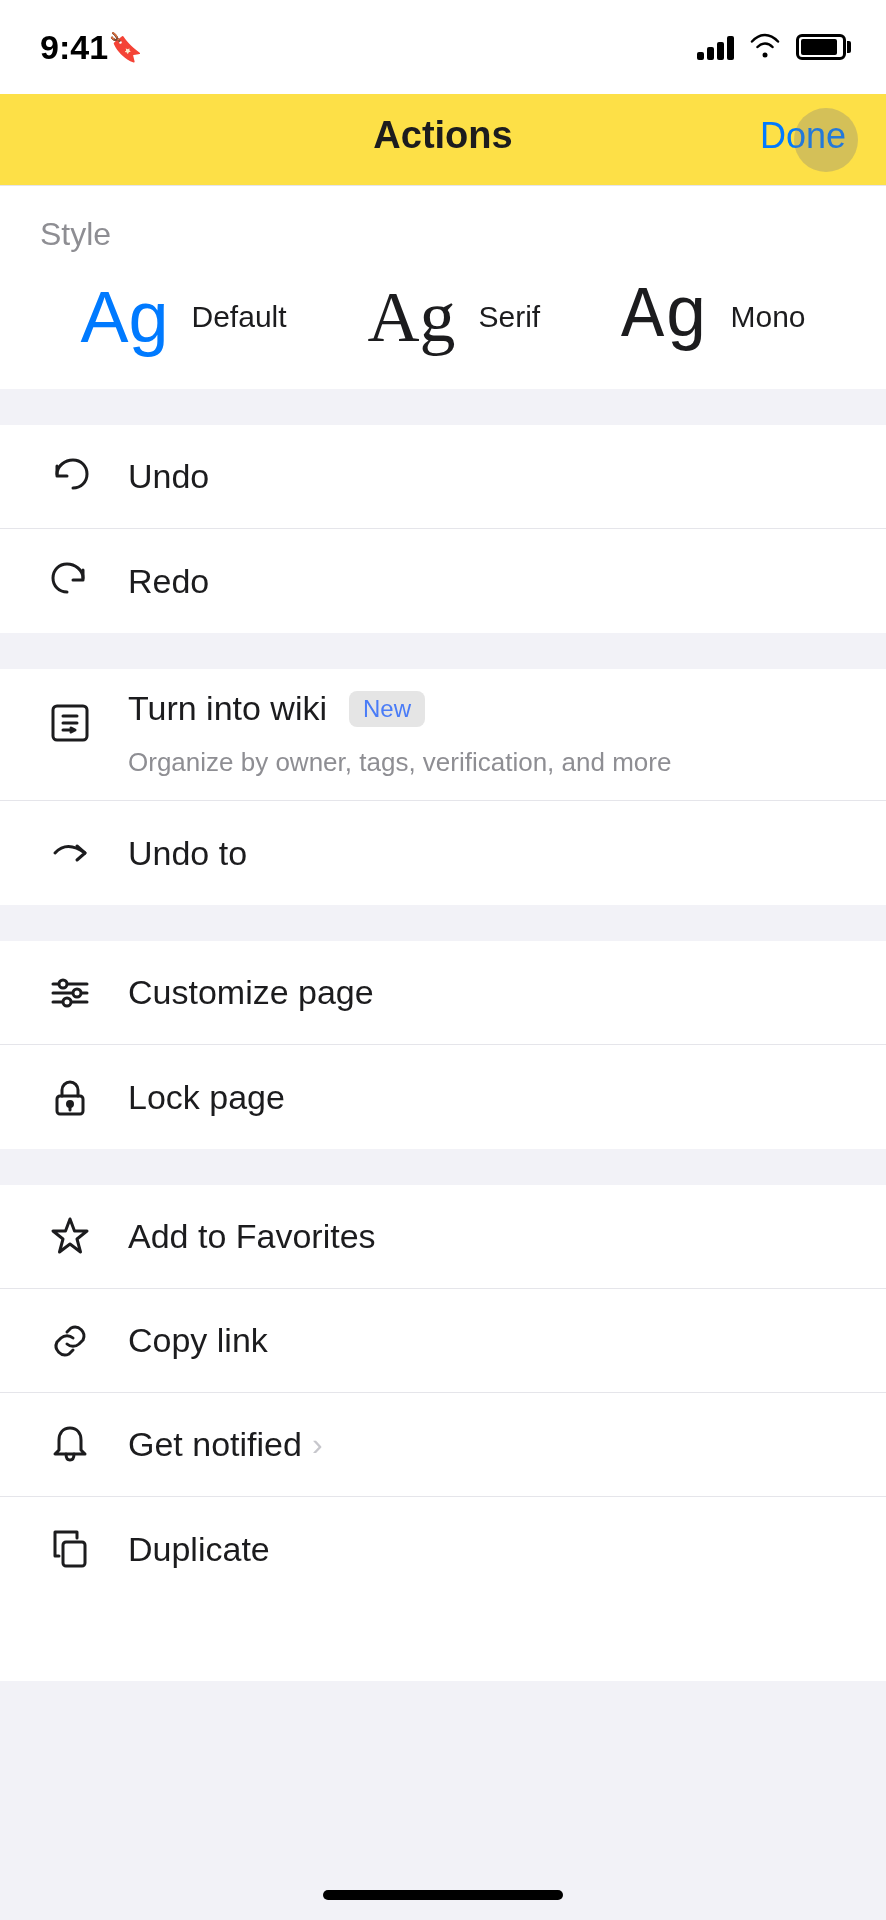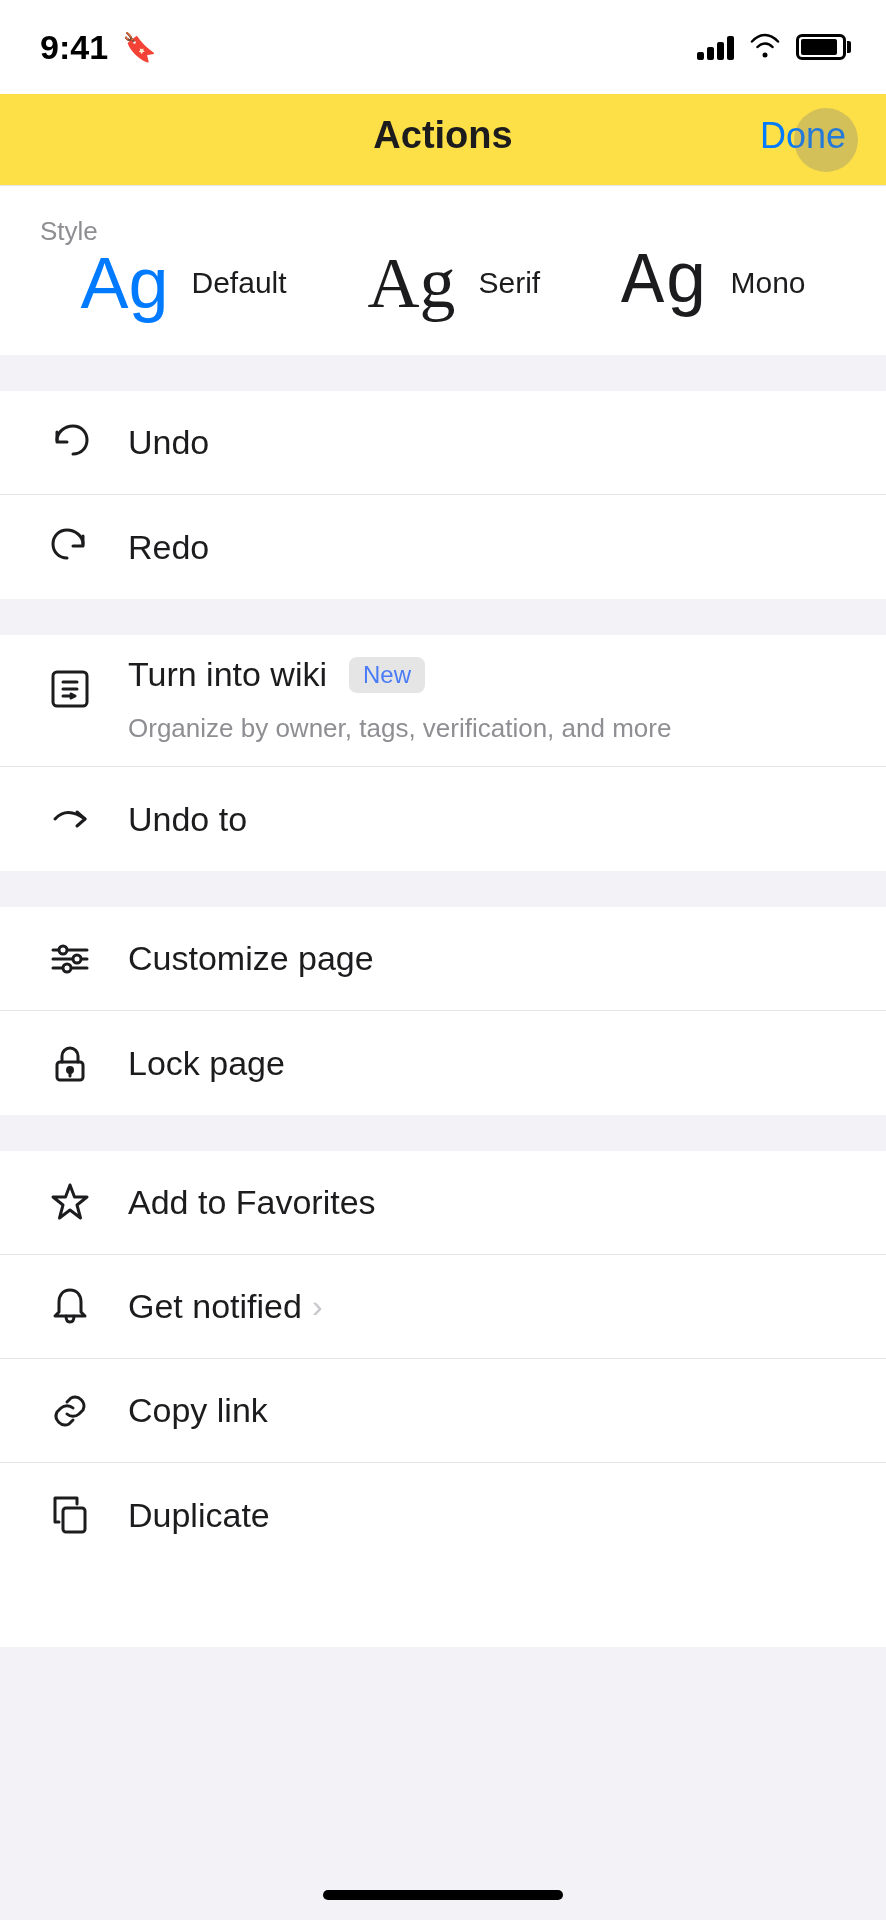--- a/index.html
+++ b/index.html
@@ -113,22 +113,23 @@
       border-radius: 50%;
     }
 
     
     .style-section {
       background: #fff;
       padding: 30px 40px 36px;
       margin-top: 0;
     }
     .style-label {
-      font-size: 26px;
+      font-size: 32px;
       color: #8e8e93;
+      margin-bottom: 28px;
     }
     .style-options {
       display: flex;
       justify-content: space-around;
       align-items: center;
     }
     .style-option {
       display: flex;
       align-items: center;
       gap: 10px;
@@ -233,21 +234,21 @@
       width: 240px;
       height: 10px;
       background: #000;
       border-radius: 5px;
     }
   </style>
 </head>
 <body>
 
 <div class="status-bar">
-  <div style="display:flex;align-items:center;gap:14px;">
+  <div style="display:flex;align-items:center;">
     <span class="status-time">9:41</span>
     <span class="bookmark-icon">🔖</span>
   </div>
   <div class="status-icons">
     <div class="signal-bars">
       <div class="signal-bar" style="height:8px;"></div>
       <div class="signal-bar" style="height:13px;"></div>
       <div class="signal-bar" style="height:18px;"></div>
       <div class="signal-bar" style="height:24px;"></div>
     </div>
@@ -379,39 +380,39 @@
     <div class="menu-icon">
       <svg viewBox="0 0 46 46" fill="none" stroke="#1c1c1e" stroke-width="3" stroke-linecap="round" stroke-linejoin="round">
         <polygon points="23,5 27.5,17 40,17 30,25 33.5,38 23,30 12.5,38 16,25 6,17 18.5,17"></polygon>
       </svg>
     </div>
     <span class="menu-title">Add to Favorites</span>
   </div>
   <div class="menu-item">
     <div class="menu-icon">
       <svg viewBox="0 0 46 46" fill="none" stroke="#1c1c1e" stroke-width="3" stroke-linecap="round" stroke-linejoin="round">
+        <path d="M20 26 A9 9 0 0 0 32 26 L36 22 A9 9 0 0 0 24 10 L20 14"></path>
+        <path d="M26 20 A9 9 0 0 0 14 20 L10 24 A9 9 0 0 0 22 36 L26 32"></path>
+      </svg>
+    </div>
+    <span class="menu-title">Copy link</span>
+  </div>
+  <div class="menu-item">
+    <div class="menu-icon">
+      <svg viewBox="0 0 46 46" fill="none" stroke="#1c1c1e" stroke-width="3" stroke-linecap="round" stroke-linejoin="round">
         <path d="M23 6 C16 6 12 11 12 18 L12 28 L8 32 L38 32 L34 28 L34 18 C34 11 30 6 23 6"></path>
         <path d="M19 32 Q19 38 23 38 Q27 38 27 32"></path>
       </svg>
     </div>
     <span class="menu-title">Get notified</span>
     <span class="chevron-right">›</span>
   </div>
   <div class="menu-item">
     <div class="menu-icon">
       <svg viewBox="0 0 46 46" fill="none" stroke="#1c1c1e" stroke-width="3" stroke-linecap="round" stroke-linejoin="round">
-        <path d="M20 26 A9 9 0 0 0 32 26 L36 22 A9 9 0 0 0 24 10 L20 14"></path>
-        <path d="M26 20 A9 9 0 0 0 14 20 L10 24 A9 9 0 0 0 22 36 L26 32"></path>
-      </svg>
-    </div>
-    <span class="menu-title">Copy link</span>
-  </div>
-  <div class="menu-item">
-    <div class="menu-icon">
-      <svg viewBox="0 0 46 46" fill="none" stroke="#1c1c1e" stroke-width="3" stroke-linecap="round" stroke-linejoin="round">
         <rect x="16" y="16" width="22" height="24" rx="3"></rect>
         <path d="M12 30 L8 30 L8 6 L30 6 L30 12"></path>
       </svg>
     </div>
     <span class="menu-title">Duplicate</span>
   </div>
 </div>
 
 <div style="height:80px;background:#fff;"></div>
 <div class="home-indicator"></div>

